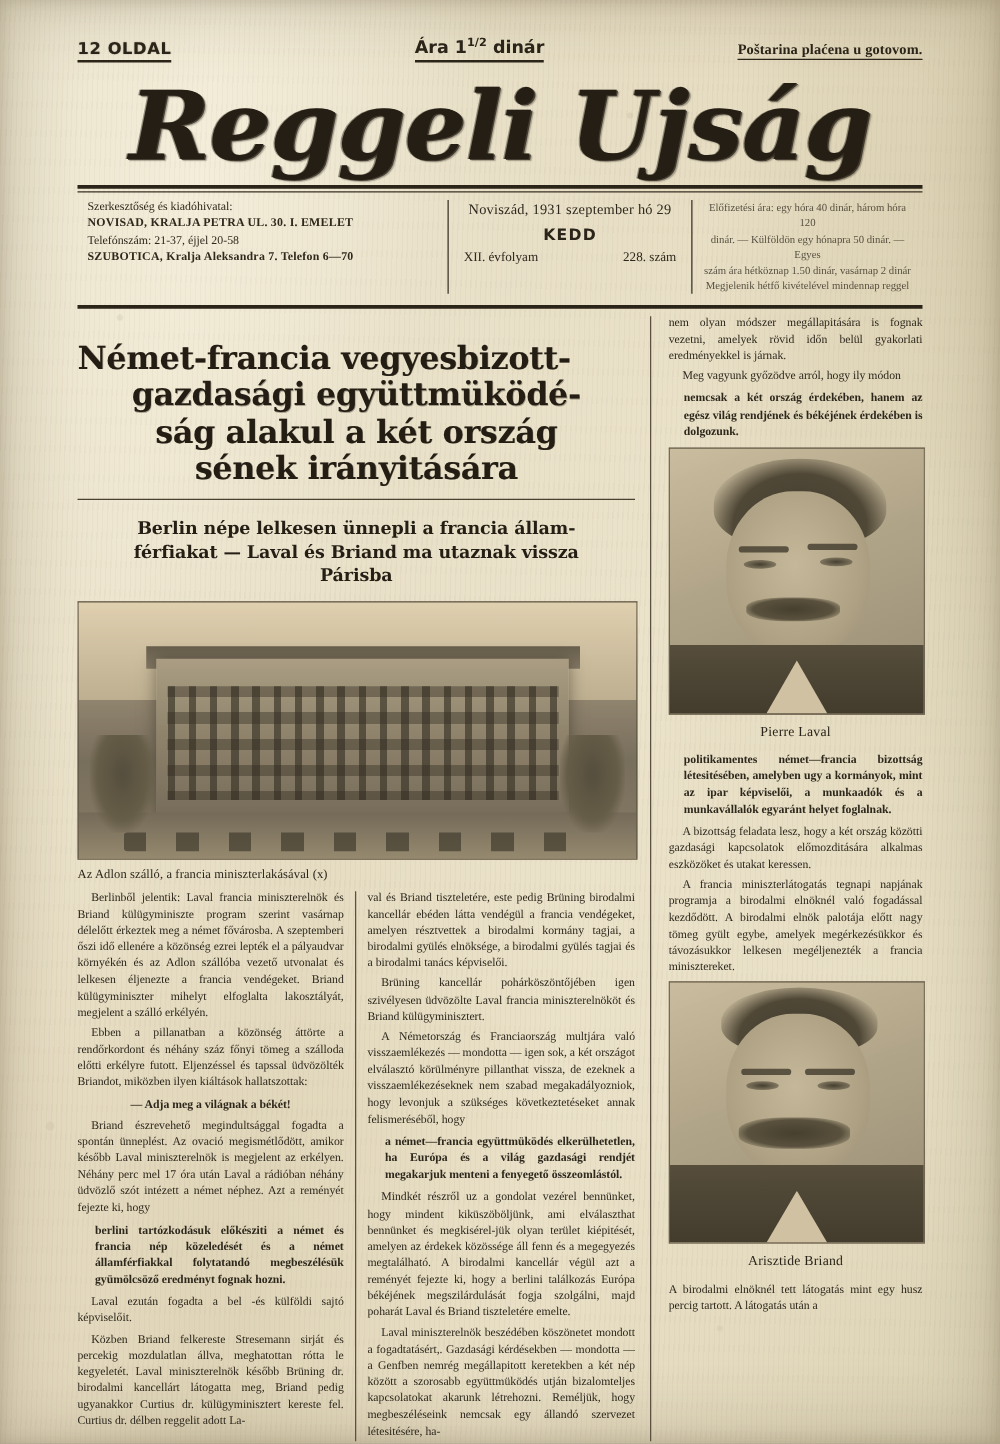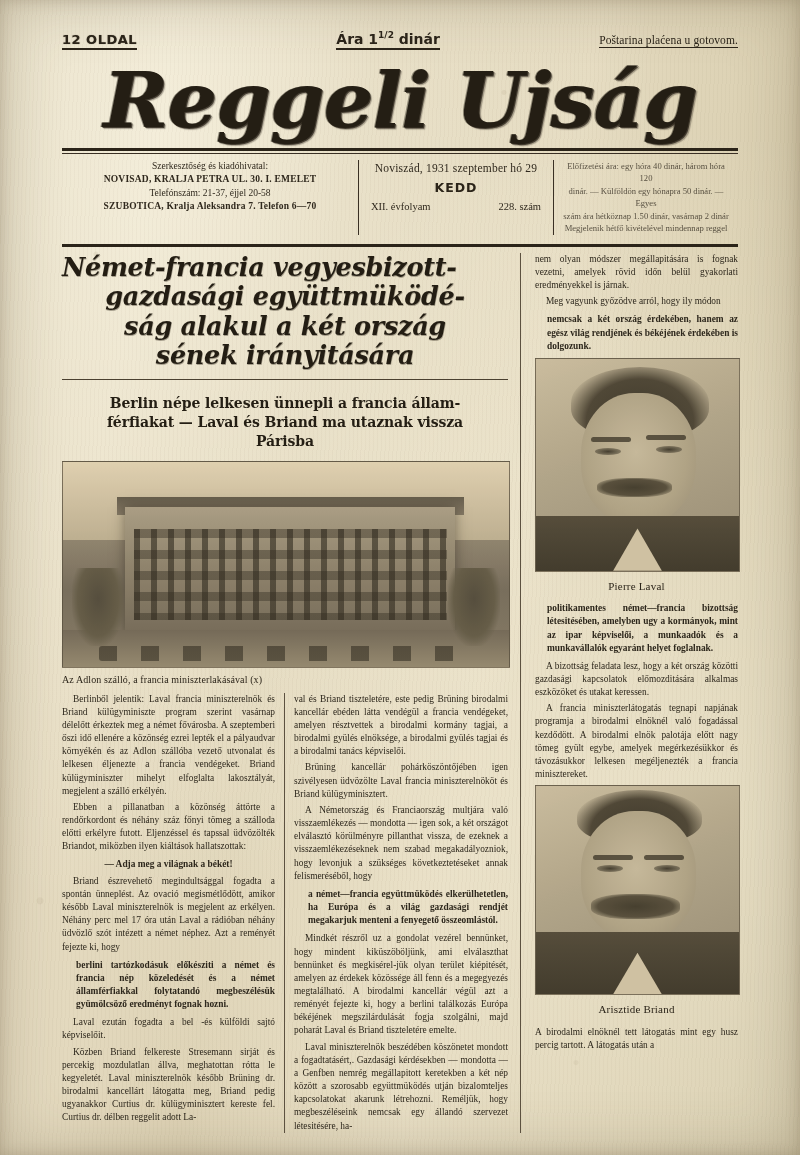--- a/index.html
+++ b/index.html
@@ -74,21 +74,21 @@
     font-weight: bold;
     font-size: 14px;
     color: #2b2419;
     border-bottom: 2px solid #2b2419;
     padding-bottom: 1px;
     margin-left: 40px;
   }
   .price sup { font-size: 9px; }
   .postage {
     font-size: 11.5px;
-    font-weight: normal;
+    font-weight: bold;
     color: #2b2419;
     border-bottom: 1.5px solid #2b2419;
     padding-bottom: 1px;
     letter-spacing: .1px;
   }
 
   
   .masthead {
     text-align: center;
     margin-top: 2px;
@@ -124,21 +124,21 @@
   
   .infobar {
     display: flex;
     align-items: stretch;
     padding: 6px 0 5px 0;
     font-size: 9.5px;
     line-height: 1.42;
     color: #2f281d;
   }
   .infobar .col { padding: 0 8px; }
-  .infobar .col.left  { width: 280px; text-align: center; }
+  .infobar .col.left  { width: 280px; }
   .infobar .col.mid   { width: 178px; text-align: center; border-left: 1.5px solid #3a3024; border-right: 1.5px solid #3a3024; }
   .infobar .col.right { flex: 1; text-align: center; font-size: 8.6px; line-height: 1.45; }
   .ib-caps { font-weight: bold; letter-spacing: .2px; }
   .ib-date { font-size: 11.5px; letter-spacing: .2px; }
   .ib-day {
     font-family: "DejaVu Sans", sans-serif;
     font-weight: bold;
     font-size: 12.5px;
     letter-spacing: 1px;
     margin: 3px 0 3px 0;
@@ -166,23 +166,22 @@
 
   
   .headline {
     text-align: center;
     font-family: "DejaVu Serif", serif;
     font-weight: bold;
     font-size: 25.5px;
     line-height: 1.16;
     letter-spacing: -.3px;
     color: #231d13;
-    margin: 0 0 0 0;
+    margin: 20px 0 0 0;
     text-shadow: .5px .5px 0 rgba(40,32,20,.35);
-    font-style: italic;
   }
   .headline div:first-child { text-align: left; }
   .subhead {
     text-align: center;
     font-family: "DejaVu Serif", serif;
     font-weight: bold;
     font-size: 14px;
     line-height: 1.35;
     color: #241e14;
     margin: 14px 0 10px 0;

